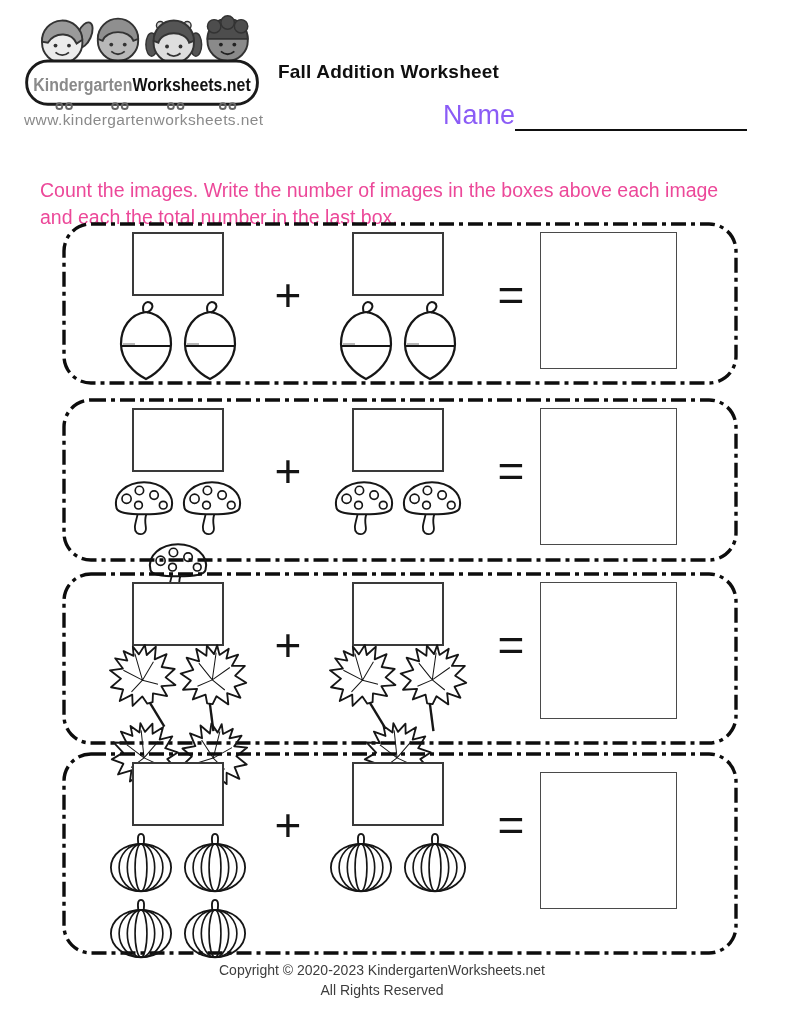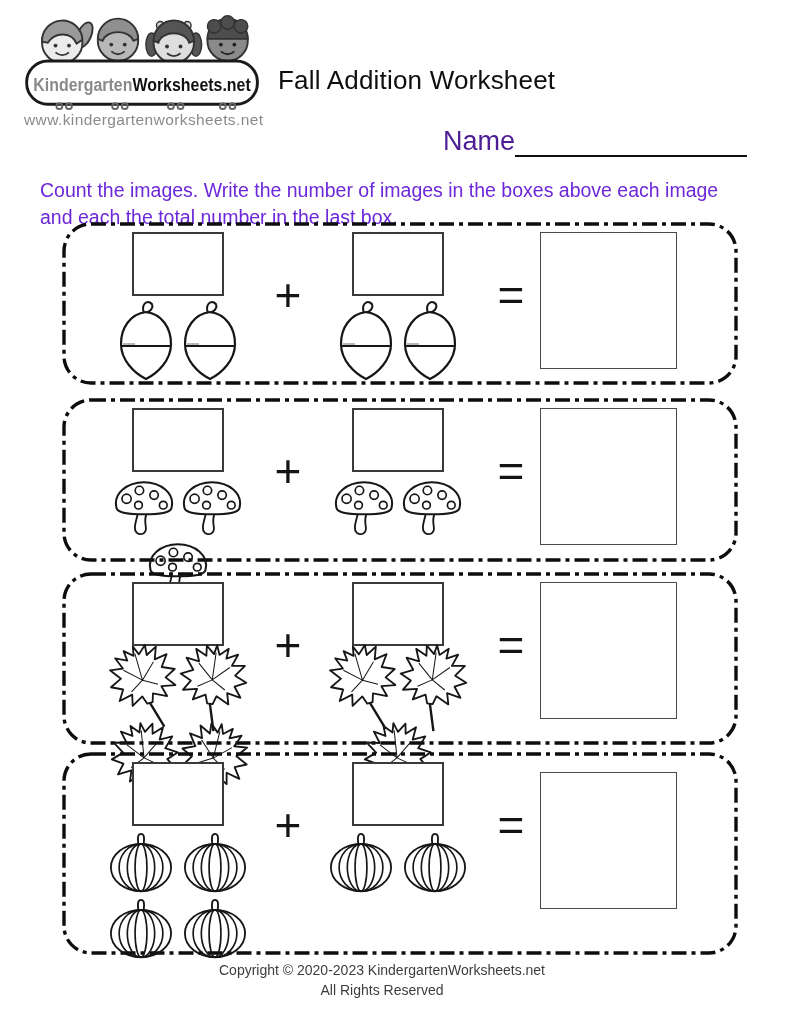--- a/index.html
+++ b/index.html
@@ -2,27 +2,27 @@
 <html><head>
 <meta charset="utf-8">
 <style>
   html,body{margin:0;padding:0;background:#fff;}
   .page{position:relative;width:764px;height:1035px;background:#fff;overflow:hidden;
         font-family:"Liberation Sans",sans-serif;color:#111;}
 
   
   .logo{position:absolute;left:18px;top:10px;width:250px;height:100px;}
   .website{position:absolute;left:24px;top:111px;font-size:15.5px;color:#8a8a8a;letter-spacing:.4px;text-align:center;}
-  .page-title{position:absolute;left:278px;top:48px;font-size:26px;font-weight:400;
+  .page-title{position:absolute;left:278px;top:48px;font-size:19px;font-weight:700;
               letter-spacing:.2px;color:#0f0f0f;white-space:nowrap;}
-  .name-row{position:absolute;left:443px;top:126px;font-size:27px;color:#4c1d95;}
+  .name-row{position:absolute;left:443px;top:100px;font-size:27px;color:#8b5cf6;}
   .name-line{display:inline-block;width:232px;height:27px;border-bottom:2.2px solid #0f0f0f;
              vertical-align:bottom;}
   .instructions{position:absolute;left:40px;top:157px;width:740px;font-size:19.5px;
-                line-height:1.42;color:#6d28d9;}
+                line-height:1.42;color:#ec4899;}
   .instructions span{display:block;}
 
   
   .prow{position:absolute;left:62px;width:676px;}
   .prow svg.row-border{position:absolute;left:0;top:0;}
   .row-0{top:222px;height:163px;}
   .row-1{top:398px;height:164px;}
   .row-2{top:572px;height:173px;}
   .row-3{top:752px;height:203px;}
   .prow-inner{position:relative;display:flex;align-items:flex-start;padding-left:32px;height:100%;}

